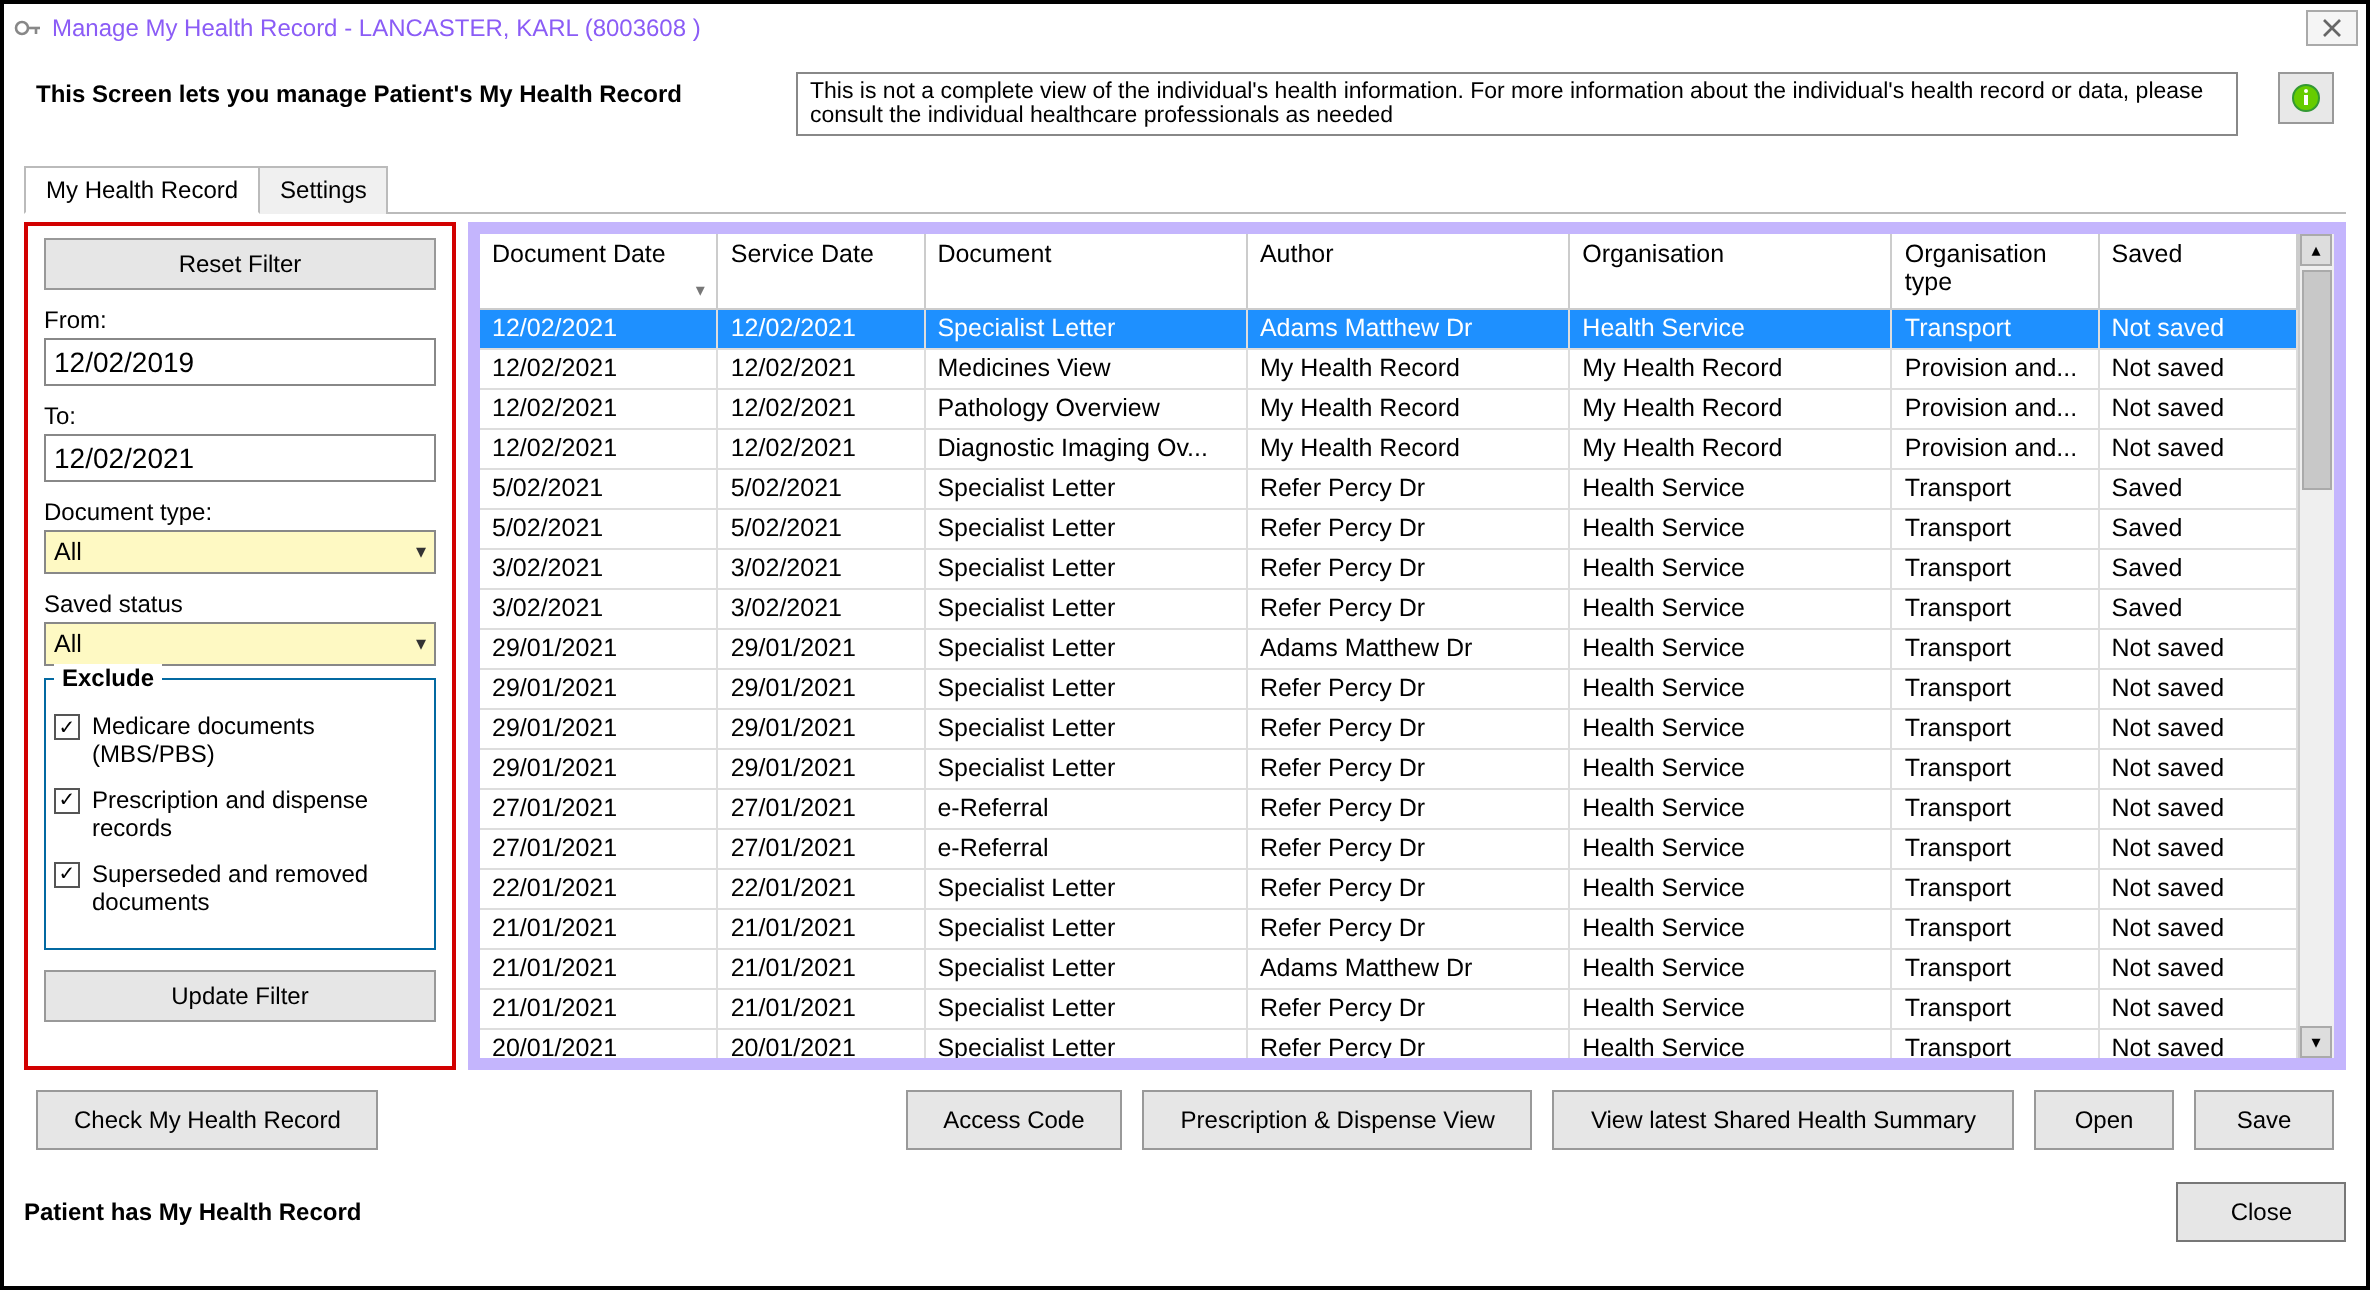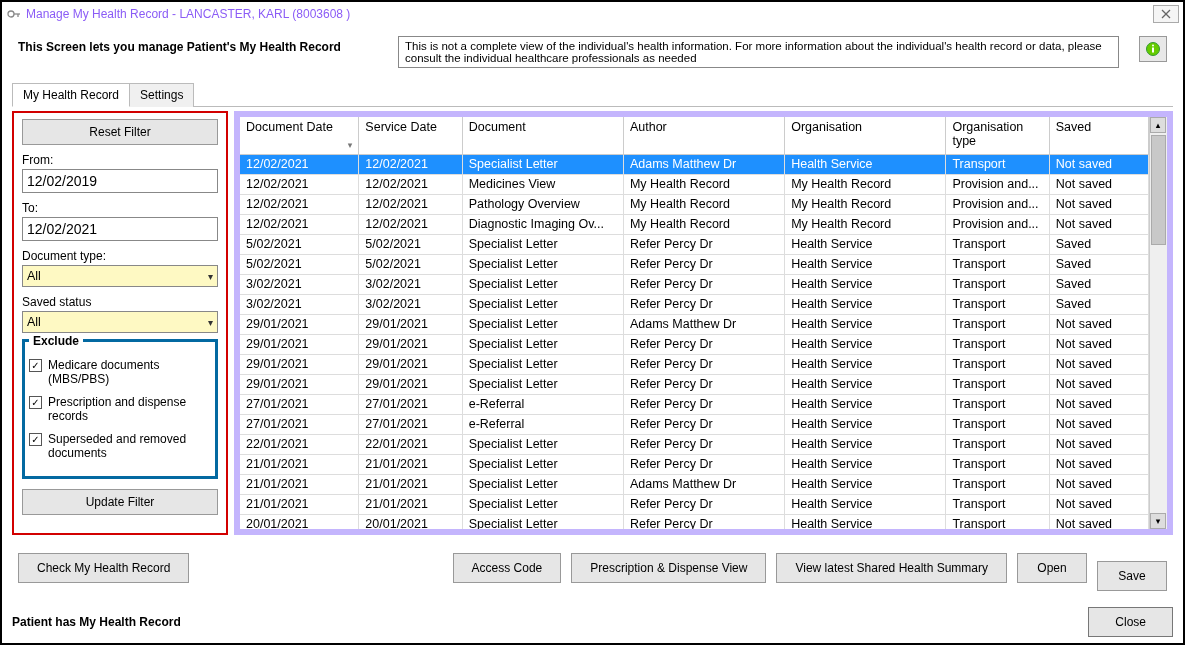--- a/index.html
+++ b/index.html
@@ -121,21 +121,21 @@
     width:100%;
     border:1px solid #888;
     background:#fef9c3;
     padding:3px 4px;
     font-size:12.5px;
     margin-top:2px;
     display:flex; justify-content:space-between; align-items:center;
   }
   .filter-panel .select .chev { font-size:10px; color:#333; }
   .exclude-box {
-    border:3px solid #0369a1;
+    border:1px solid #0369a1;
     margin-top:6px;
     padding: 0 4px 8px 4px;
     position:relative;
   }
   .exclude-box .legend {
     font-weight:bold;
     position:relative;
     top:-8px;
     background:#fff;
     padding:0 4px;
@@ -538,21 +538,21 @@
       </div>
     </div>
 
     <div class="button-bar">
       <div class="btn">Check My Health Record</div>
       <div class="spacer"></div>
       <div class="btn">Access Code</div>
       <div class="btn">Prescription &amp; Dispense View</div>
       <div class="btn">View latest Shared Health Summary</div>
       <div class="btn" style="min-width:70px;">Open</div>
-      <div class="btn" style="min-width:70px;margin-top:16px;">Save</div>
+      <div class="btn" style="min-width:70px;">Save</div>
     </div>
   </div>
 
   <div class="footer">
     <div class="status">Patient has My Health Record</div>
     <div class="btn">Close</div>
   </div>
 </div>
 
 </body></html>

